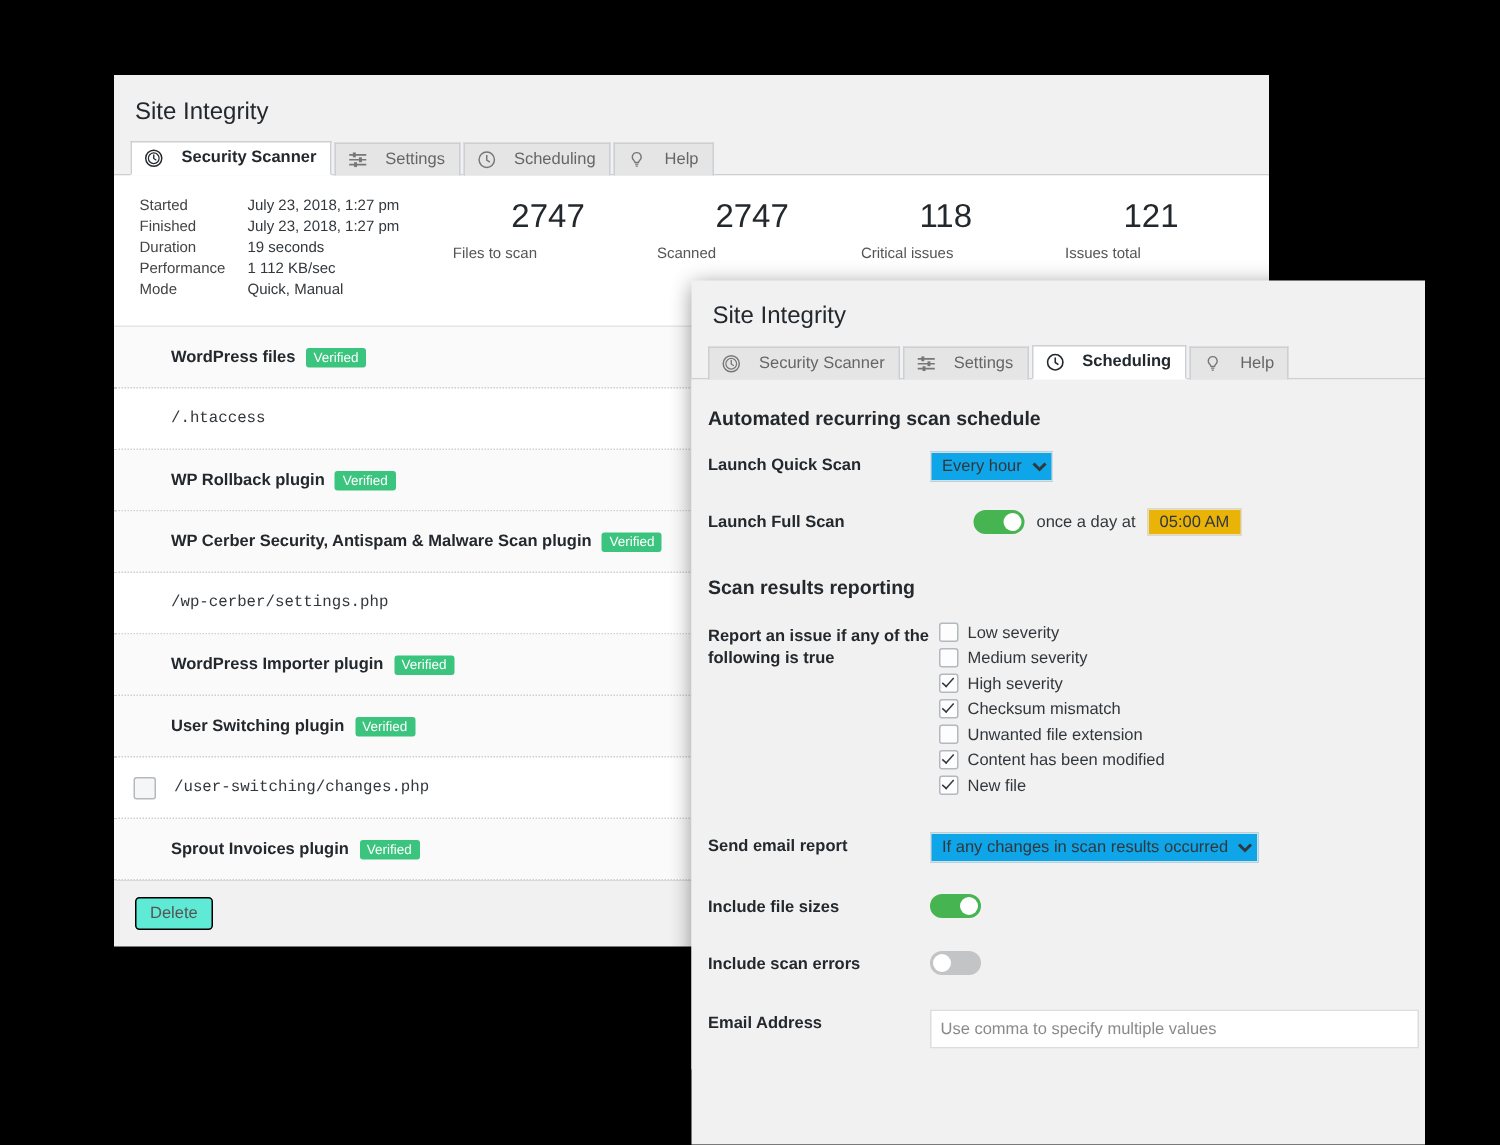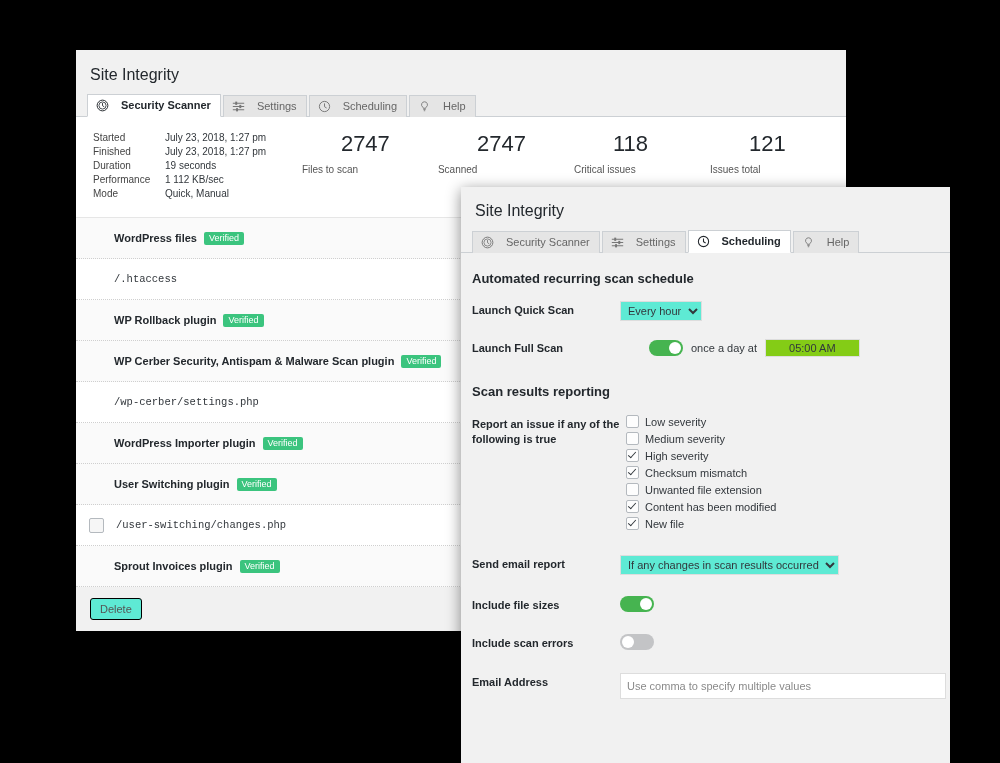--- a/index.html
+++ b/index.html
@@ -56,30 +56,30 @@
 
   
   #front-panel{left:461px;top:187px;width:489px;height:526px;}
   #front-panel .panel-title{padding:15px 0 10px 14px;}
   .sched{background:#f1f1f1;padding:18px 0 0 0;height:100%;}
   .sec-h{font-size:13px;font-weight:bold;color:#23282d;padding:0 0 2px 11px;}
   .frow{display:flex;align-items:flex-start;padding:13px 0 0 11px;}
   .frow .lbl{width:148px;font-size:11px;font-weight:bold;color:#23282d;line-height:15px;padding-top:2px;}
   .fctl{display:flex;align-items:center;gap:8px;flex:1;}
 
-  select.sel{font-size:11px;color:#32373c;background:#5eead4;border:1px solid #ddd;
+  select.sel{font-size:11px;color:#32373c;background:#0ea5e9;border:1px solid #ddd;
      height:20px;padding:1px 3px;font-family:"Liberation Sans",sans-serif;}
   .toggle{width:34px;height:16px;border-radius:9px;position:relative;flex:none;}
   .toggle.on{background:#46b450;}
   .toggle.off{background:#c3c4c6;}
   .toggle .knob{position:absolute;top:2px;width:12px;height:12px;border-radius:50%;background:#fff;}
   .toggle.on .knob{right:2px;}
   .toggle.off .knob{left:2px;}
   .small-txt{font-size:11px;color:#32373c;}
-  .timebox{font-size:11px;color:#32373c;background:#84cc16;border:1px solid #ddd;padding:2px 23px;}
+  .timebox{font-size:11px;color:#32373c;background:#eab308;border:1px solid #ddd;padding:2px 7px;}
   .cklist{display:flex;flex-direction:column;gap:4px;}
   .ckline{display:flex;align-items:center;gap:6px;font-size:11px;color:#32373c;}
   .ck{width:11px;height:11px;border:1px solid #b4b9be;background:#fdfdfd;border-radius:2px;
       position:relative;flex:none;}
   .ck.checked:after{content:"";position:absolute;left:3px;top:0px;width:3px;height:7px;
       border:solid #32373c;border-width:0 1.6px 1.6px 0;transform:rotate(42deg);}
   .emailbox{flex:1;height:18px;background:#fff;border:1px solid #ddd;
       font-size:11px;color:#8a8a8a;padding:3px 6px;font-family:"Liberation Sans",sans-serif;}
   .emailbox::placeholder{color:#8a8a8a;}
 </style>

